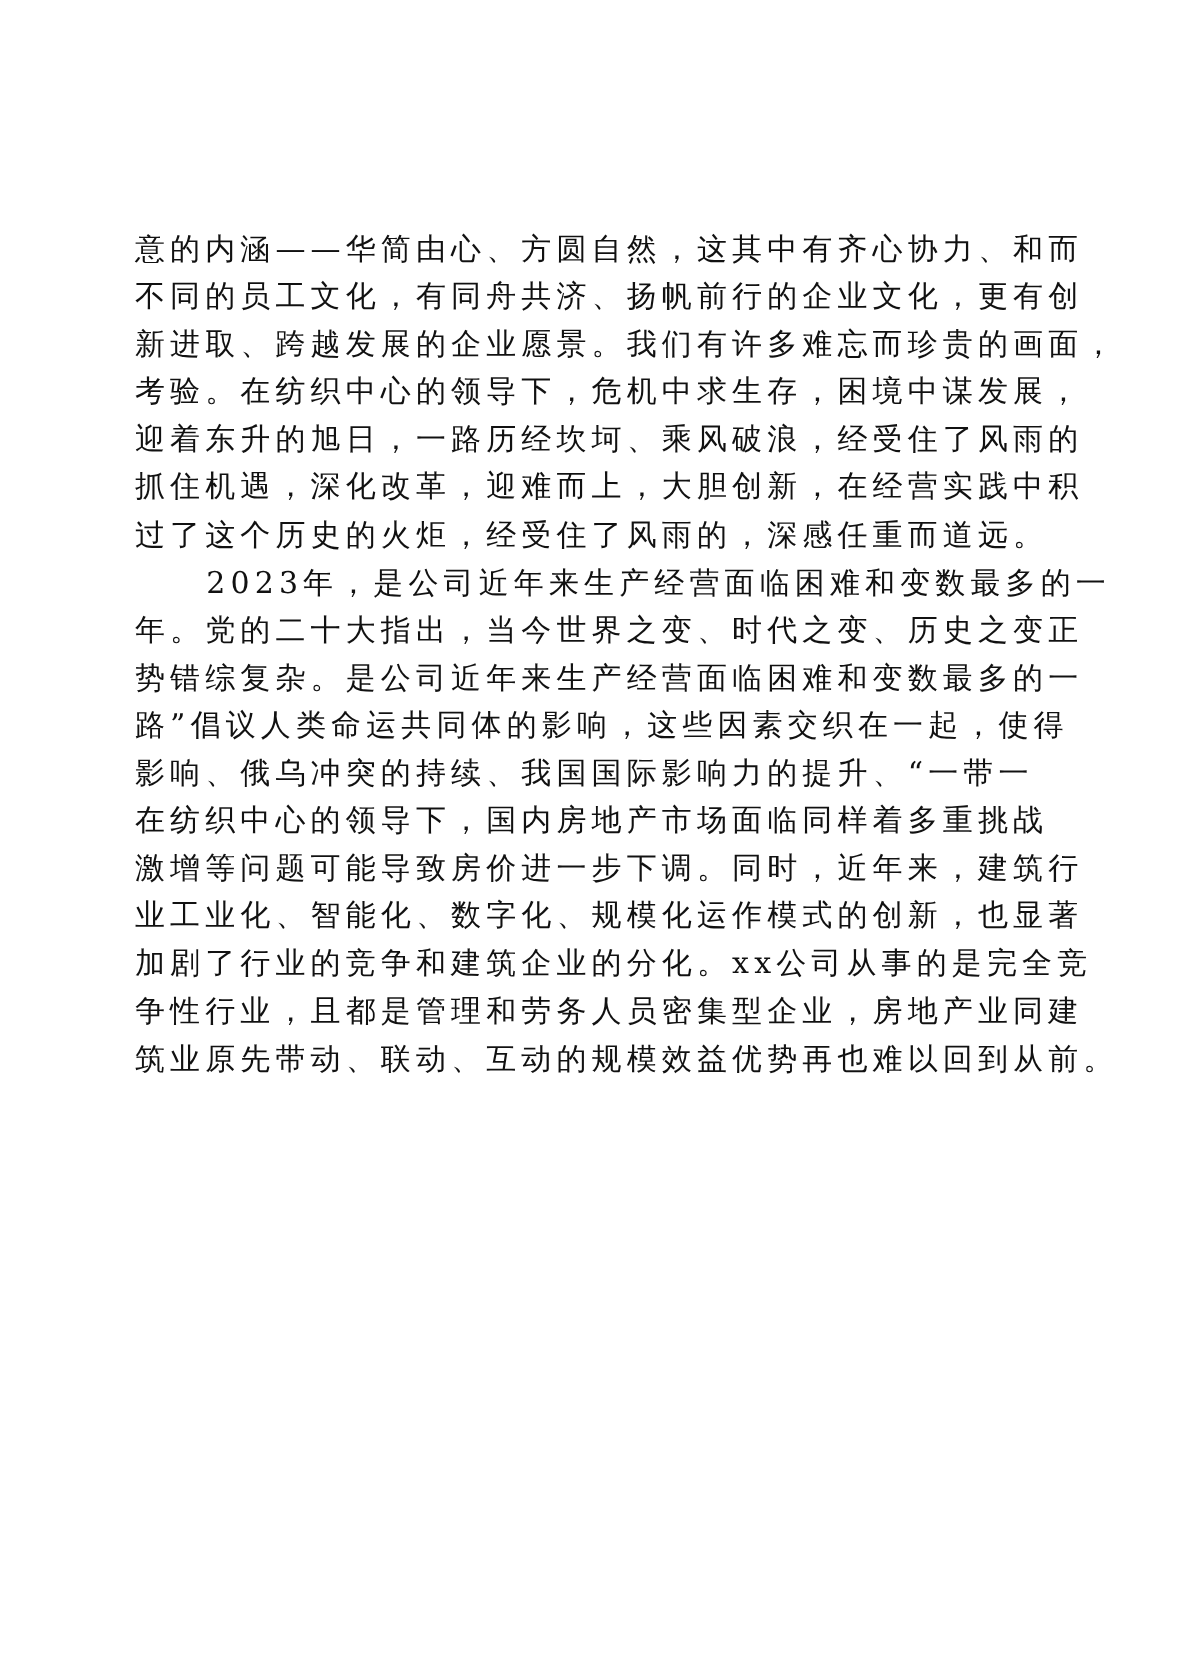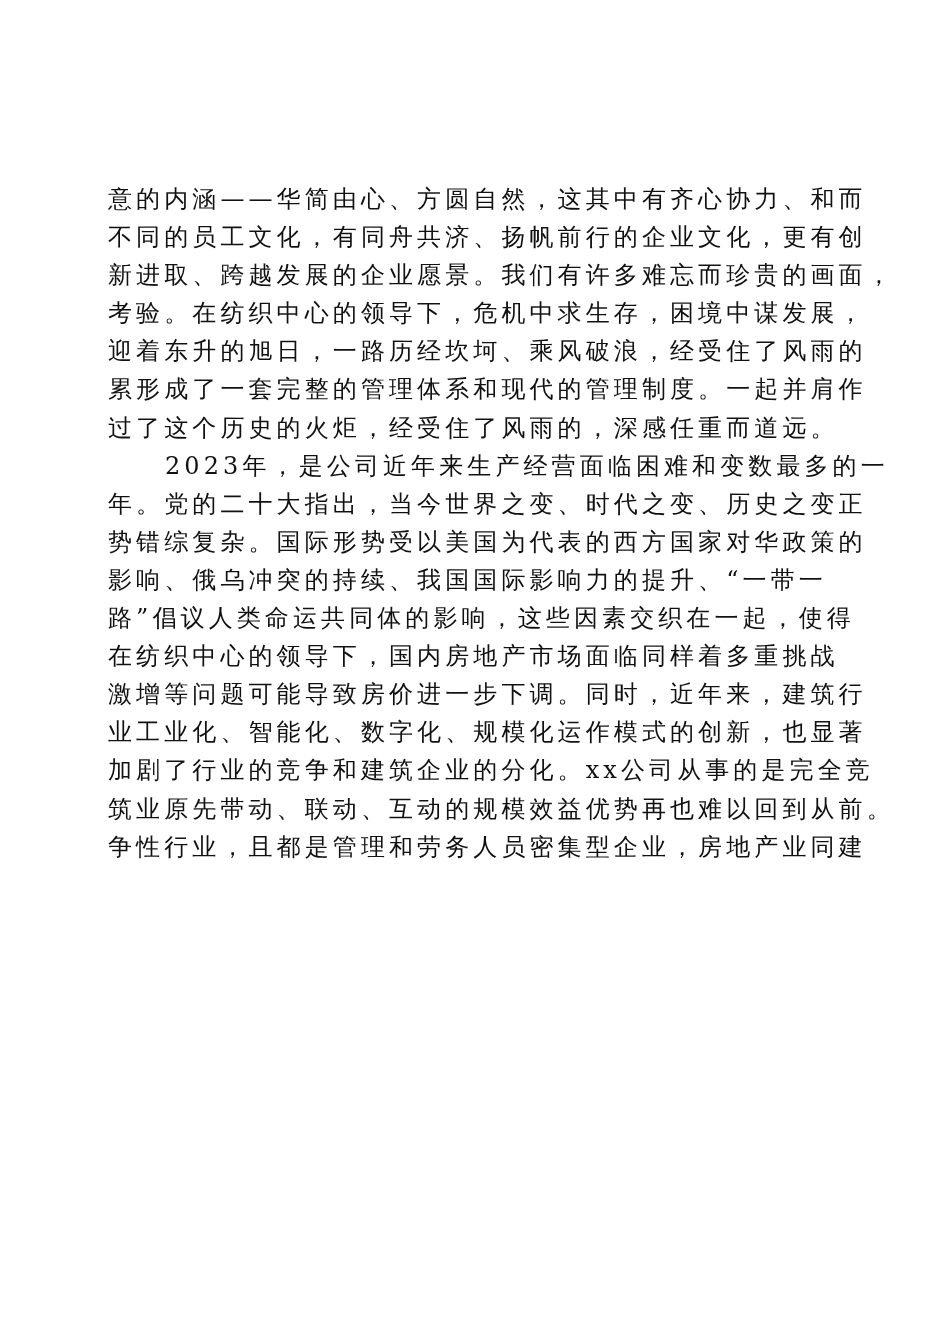--- a/index.html
+++ b/index.html
@@ -47,32 +47,32 @@
 
 <div class="page">
   <div class="text-block">
 
     <div class="paragraph">
       <div class="line">意的内涵——华简由心、方圆自然，这其中有齐心协力、和而</div>
       <div class="line">不同的员工文化，有同舟共济、扬帆前行的企业文化，更有创</div>
       <div class="line">新进取、跨越发展的企业愿景。我们有许多难忘而珍贵的画面，</div>
       <div class="line">考验。在纺织中心的领导下，危机中求生存，困境中谋发展，</div>
       <div class="line">迎着东升的旭日，一路历经坎坷、乘风破浪，经受住了风雨的</div>
-      <div class="line">累形成了一套完整的管理体系和现代的管理制度。一起并肩作</div>
+      <div class="line">抓住机遇，深化改革，迎难而上，大胆创新，在经营实践中积</div>
       <div class="line">过了这个历史的火炬，经受住了风雨的，深感任重而道远。</div>
     </div>
 
     <div class="paragraph">
       <div class="line indent">2023年，是公司近年来生产经营面临困难和变数最多的一</div>
       <div class="line">年。党的二十大指出，当今世界之变、时代之变、历史之变正</div>
-      <div class="line">势错综复杂。国际形势受以美国为代表的西方国家对华政策的</div>
+      <div class="line">势错综复杂。是公司近年来生产经营面临困难和变数最多的一</div>
+      <div class="line">路”倡议人类命运共同体的影响，这些因素交织在一起，使得</div>
       <div class="line">影响、俄乌冲突的持续、我国国际影响力的提升、“一带一</div>
-      <div class="line">路”倡议人类命运共同体的影响，这些因素交织在一起，使得</div>
       <div class="line">在纺织中心的领导下，国内房地产市场面临同样着多重挑战</div>
       <div class="line">激增等问题可能导致房价进一步下调。同时，近年来，建筑行</div>
       <div class="line">业工业化、智能化、数字化、规模化运作模式的创新，也显著</div>
       <div class="line">加剧了行业的竞争和建筑企业的分化。xx公司从事的是完全竞</div>
+      <div class="line">争性行业，且都是管理和劳务人员密集型企业，房地产业同建</div>
       <div class="line">筑业原先带动、联动、互动的规模效益优势再也难以回到从前。</div>
-      <div class="line">争性行业，且都是管理和劳务人员密集型企业，房地产业同建</div>
     </div>
 
   </div>
 </div>
 
 </body></html>

